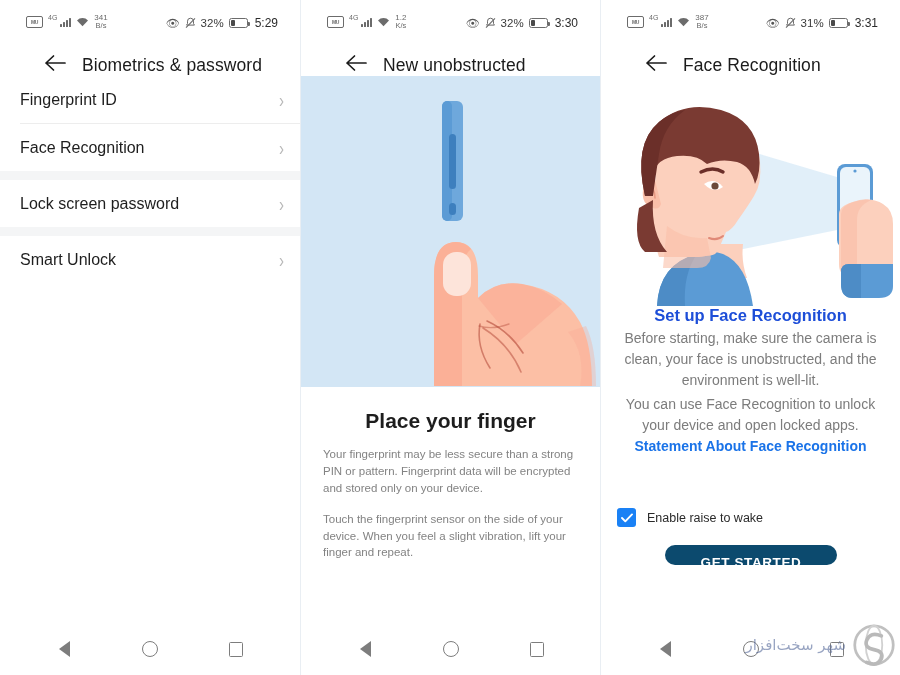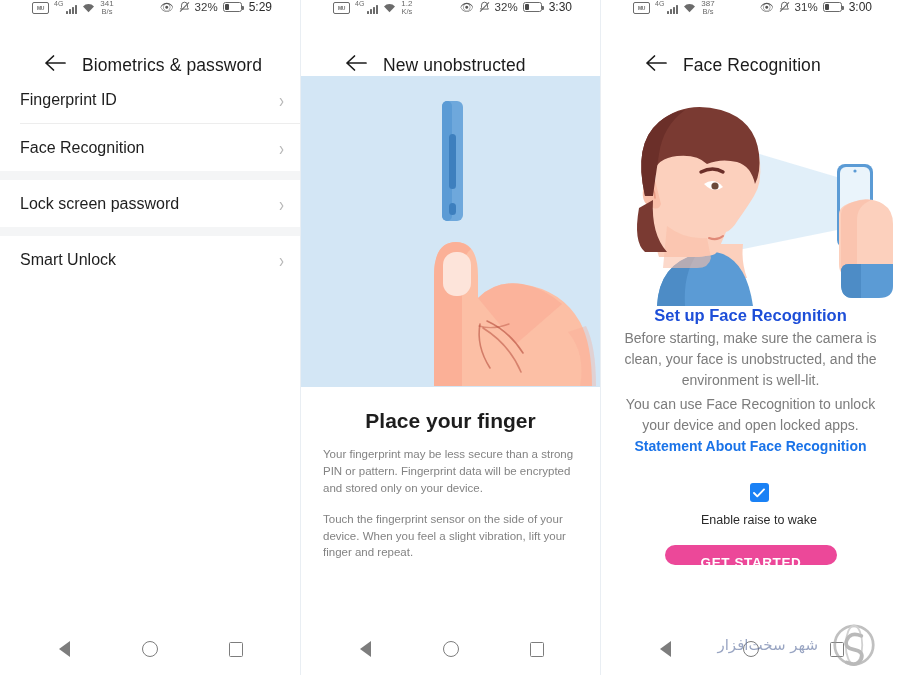--- a/index.html
+++ b/index.html
@@ -7,22 +7,22 @@
     width:900px;height:675px;background:#ffffff;
     font-family:"Liberation Sans", sans-serif;
     -webkit-font-smoothing:antialiased;
     overflow:hidden;
   }
   .screens{display:flex;width:900px;height:675px;position:relative;}
   .panel{width:300px;height:675px;position:relative;background:#fff;box-sizing:border-box;}
   .panel + .panel{border-left:1px solid #e9eef3;}
 
   
-  .statusbar{height:30px;display:flex;align-items:flex-start;justify-content:space-between;
-    padding:0 28px;box-sizing:border-box;color:#4a4a4a;font-size:11px;gap:44px;}
+  .statusbar{height:30px;display:flex;align-items:flex-end;justify-content:space-between;
+    padding:0 22px;box-sizing:border-box;color:#4a4a4a;font-size:11px;gap:44px;}
   .sb-left,.sb-right{display:flex;align-items:center;gap:5px;}
   .sb-left{margin-left:4px;}
   .vmail{width:15px;height:10px;border:1.5px solid #6b6b6b;border-radius:2px;
     display:flex;align-items:center;justify-content:center;font-size:5px;color:#6b6b6b;
     letter-spacing:-0.5px;font-weight:bold;background:#fff;}
   .sig{display:flex;align-items:flex-end;gap:1px;height:11px;}
   .sig i{display:block;width:2px;background:#6b6b6b;border-radius:.5px;}
   .sig i:nth-child(1){height:3px}.sig i:nth-child(2){height:5px}
   .sig i:nth-child(3){height:7px}.sig i:nth-child(4){height:9px}
   .gtag{font-size:7px;color:#6b6b6b;margin-right:-2px;align-self:flex-start;}
@@ -65,42 +65,42 @@
   .para{font-size:11.5px;color:#838383;line-height:1.47;margin-top:14px;}
   .para.second{margin-top:13px;}
 
   
   .illus-face{width:300px;height:230px;position:relative;background:#fff;}
   .face-text{padding:0 18px;text-align:center;}
   .h2c{font-size:16.5px;color:#1d4ed8;font-weight:bold;}
   .pc{font-size:14px;color:#7c7c7c;line-height:1.5;margin-top:3px;}
   .pc a{color:#1a73e8;text-decoration:none;font-weight:bold;}
 
-  .cb-row{display:flex;align-items:center;gap:11px;margin:0 0 0 16px;flex-direction:column;}
+  .cb-row{display:flex;align-items:center;gap:11px;margin:0 0 0 16px;}
   .cbox{width:19px;height:19px;border-radius:3px;background:#1a81f5;
     display:flex;align-items:center;justify-content:center;cursor:pointer;flex:0 0 19px;}
   .cbox svg{display:block}
   .cb-label{font-size:12.5px;color:#2a2a2a;}
   .cta{display:flex;justify-content:center;margin-top:18px;}
-  .btn{background:#ec4899;color:#fff;border:none;border-radius:22px;
+  .btn{background:#0c4a6e;color:#fff;border:none;border-radius:22px;
     height:16px;padding:10px 36px;font-size:13.5px;font-weight:bold;letter-spacing:.6px;
     cursor:pointer;font-family:"Liberation Sans", sans-serif;}
 
   
   .navbar{position:absolute;bottom:0;left:0;width:300px;height:52px;
     display:flex;align-items:center;justify-content:center;gap:62px;background:#fff;}
   .nav-btn{cursor:pointer;display:flex;align-items:center;justify-content:center;width:24px;height:24px;}
   .tri{width:0;height:0;border-top:8px solid transparent;border-bottom:8px solid transparent;
     border-right:11px solid #7d7d7d;}
   .circ{width:14px;height:14px;border:1.6px solid #7d7d7d;border-radius:50%;}
   .sq{width:12px;height:13px;border:1.6px solid #7d7d7d;border-radius:1.5px;}
 
   
-  .watermark{position:absolute;right:24px;bottom:8px;display:flex;align-items:center;
-    gap:14px;opacity:.62;pointer-events:none;}
+  .watermark{position:absolute;right:4px;bottom:8px;display:flex;align-items:center;
+    gap:6px;opacity:.62;pointer-events:none;}
   .wm-text{font-size:15px;color:#5c6f9e;direction:rtl;letter-spacing:-1px;
     font-family:"DejaVu Sans", sans-serif;}
   .wm-logo{width:44px;height:44px;}
 </style>
 </head>
 <body>
 
 <div class="screens">
 
   <div class="panel">
@@ -307,21 +307,21 @@
         <div class="bell">
           <svg width="11" height="12" viewBox="0 0 11 12">
               <path d="M5.5 1.2a3 3 0 0 0-3 3v2.3L1.6 8.1h7.8L8.5 6.5V4.2a3 3 0 0 0-3-3z" fill="none" stroke="#6b6b6b" stroke-width="1"></path>
               <line x1="1" y1="10.6" x2="10" y2="1.4" stroke="#6b6b6b" stroke-width="1.1"></line>
             </svg>
         </div>
         <span class="pct">31%</span>
         <div class="batt">
             <span style="width:31%"></span>
           </div>
-        <span class="clock">3:00</span>
+        <span class="clock">3:31</span>
       </div>
     </div>
 
     <div class="titlebar">
       <div class="backarrow">
         <svg width="22" height="18" viewBox="0 0 22 18">
             <path d="M9.5 2 L2 9 L9.5 16 M2 9 H21" fill="none" stroke="#1b1b1b" stroke-width="1.7" stroke-linecap="round" stroke-linejoin="round"></path>
           </svg>
       </div>
       <div class="title">Face Recognition</div>

